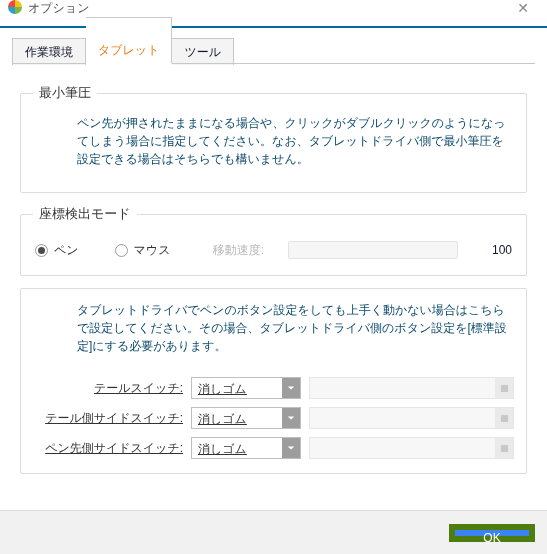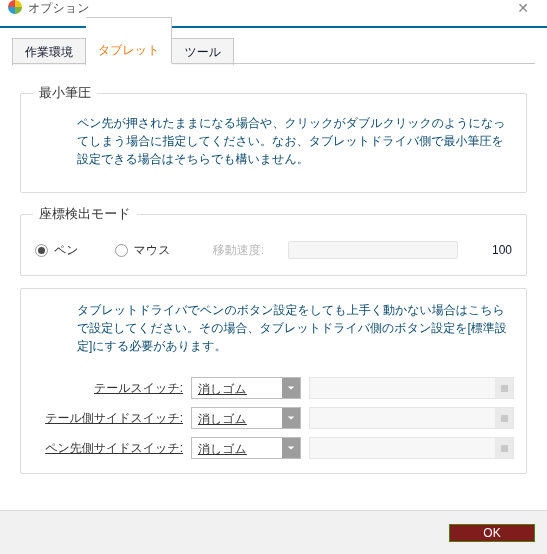--- a/index.html
+++ b/index.html
@@ -204,23 +204,23 @@
     border-top: 1px solid #dcdcdc;
     display: flex;
     align-items: center;
     justify-content: flex-end;
     padding: 0 12px;
     gap: 8px;
   }
   .btn {
     min-width: 86px;
     height: 18px;
-    background: #7f1d1d;
+    background: #3b82f6;
     color: #ffffff;
-    border: 1px solid #4d7c0f;
+    border: 6px solid #4d7c0f;
     font: inherit;
     cursor: default;
   }
 </style>
 </head>
 <body>
 
 <div class="titlebar">
   <span class="app-icon"></span>
   <span class="title">オプション</span>

